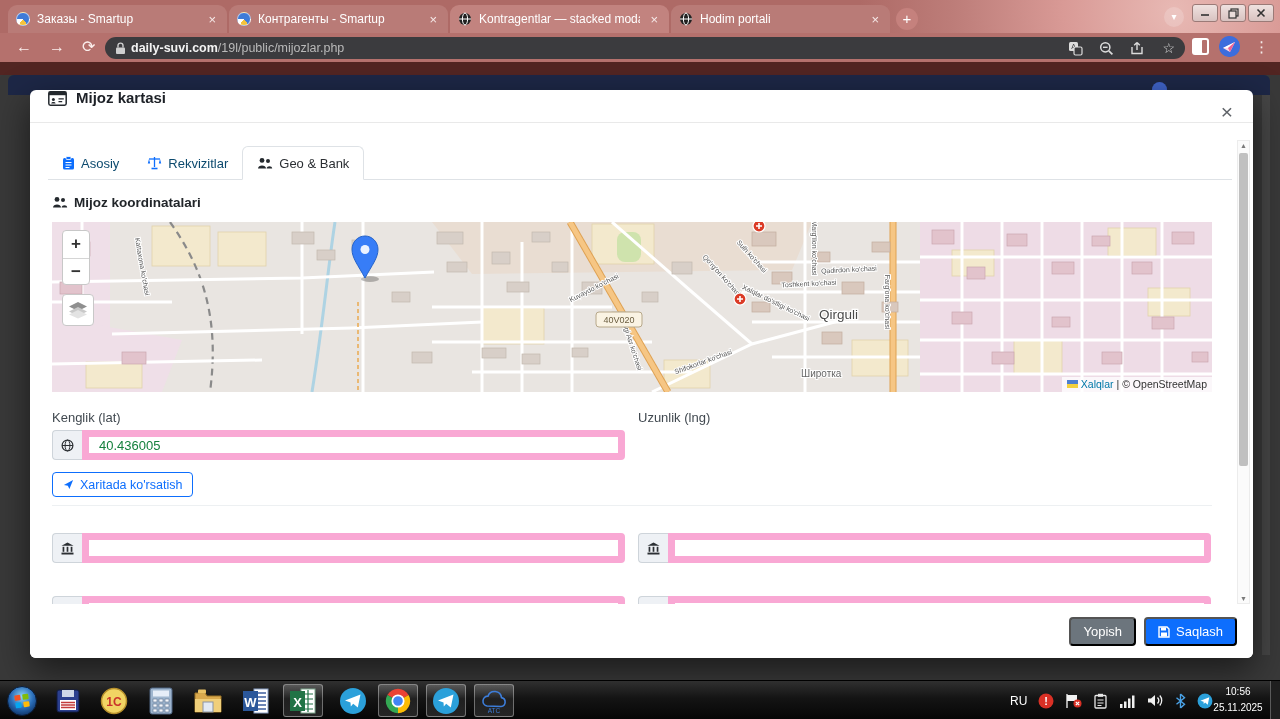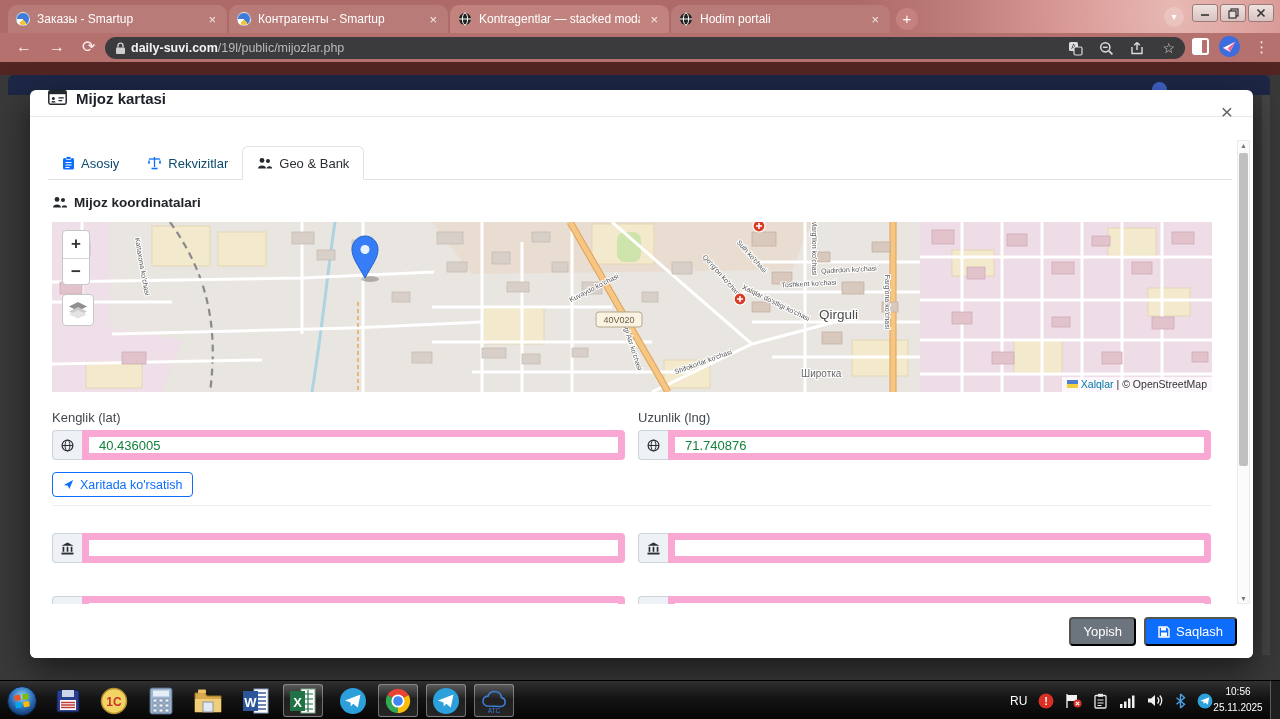--- a/index.html
+++ b/index.html
@@ -45,21 +45,21 @@
   .notif-dot { position:absolute; left:1152px; top:82px; width:15px; height:15px; border-radius:50%; background:#3f63c8; }
   .dim { position:absolute; left:0; top:95px; width:1280px; height:585px; background:#393939; }
   .bg-table { position:absolute; left:0; top:585px; width:1280px; height:22px; color:#8f8f8f; font-size:15px;text-align:center; }
   .bg-col { position:absolute; top:0; height:22px; border-left:1px solid #4d4d4d; }
   .bg-rowline { position:absolute; left:0; right:0; top:18px; border-top:1px solid #484848; }
   .pg-scroll { position:absolute; right:10px; top:0; width:8px; height:560px; background:#464646; }
 
   
   .modal { position:absolute; left:30px; top:90px; width:1223px; height:568px; background:#fff;
      border-radius:6px; box-shadow:0 12px 34px rgba(0,0,0,.55); }
-  .modal-header { position:relative; height:27px; border-bottom:1px solid #e9e9e9; display:flex; align-items:flex-start; padding:0 18px; gap:9px; }
+  .modal-header { position:relative; height:27px; border-bottom:1px solid #e9e9e9; display:flex; align-items:flex-end; padding:16px 18px; gap:9px; }
   .modal-title { font-size:15px; font-weight:bold; color:#1d2127; }
   .modal-x { position:absolute; right:14px; top:8px; font-size:21px; color:#5f6368; padding:2px 6px; }
   .modal-body { position:absolute; left:0; top:45px; width:1204px; height:469px; overflow:hidden; }
   .modal-footer { position:absolute; left:0; bottom:0; width:1223px; height:54px; border-radius:0 0 6px 6px; background:#fff; }
   .btn { display:inline-flex; align-items:center; justify-content:center; gap:6px; height:29px; border-radius:4px;
      font-size:13px; color:#fff; padding:0 12px; }
   .btn-gray { background:#6c757d; }
   .btn-blue { background:#0d6efd; }
   .foot-btns { position:absolute; right:16px; bottom:12px; display:flex; gap:8px; }
 
@@ -469,30 +469,20 @@
     <div class="igroup" style="left:22px; top:295px">
       <span class="iprefix">
         <svg width="13" height="13" viewBox="0 0 13 13">
             <circle cx="6.5" cy="6.5" r="5.4" fill="none" stroke="#2b2f33" stroke-width="1.2"></circle>
             <ellipse cx="6.5" cy="6.5" rx="2.4" ry="5.4" fill="none" stroke="#2b2f33" stroke-width="1"></ellipse>
             <path d="M1.1,6.5 H11.9" stroke="#2b2f33" stroke-width="1"></path>
           </svg>
       </span>
       <input type="text" value="40.436005" style="">
     </div>
-    <div class="igroup" style="left:608px; top:295px">
-      <span class="iprefix">
-        <svg width="13" height="13" viewBox="0 0 13 13">
-            <circle cx="6.5" cy="6.5" r="5.4" fill="none" stroke="#2b2f33" stroke-width="1.2"></circle>
-            <ellipse cx="6.5" cy="6.5" rx="2.4" ry="5.4" fill="none" stroke="#2b2f33" stroke-width="1"></ellipse>
-            <path d="M1.1,6.5 H11.9" stroke="#2b2f33" stroke-width="1"></path>
-          </svg>
-      </span>
-      <input type="text" value="71.740876" style="">
-    </div>
 
     <button class="show-btn">
       <svg width="11" height="11" viewBox="0 0 12 12">
         <path d="M1,6.5 L11,1 L7,11 L5.3,7.3 Z" fill="#0d6efd"></path>
       </svg>
       <span>Xaritada ko'rsatish</span>
     </button>
 
     <div class="hr"></div>
 

